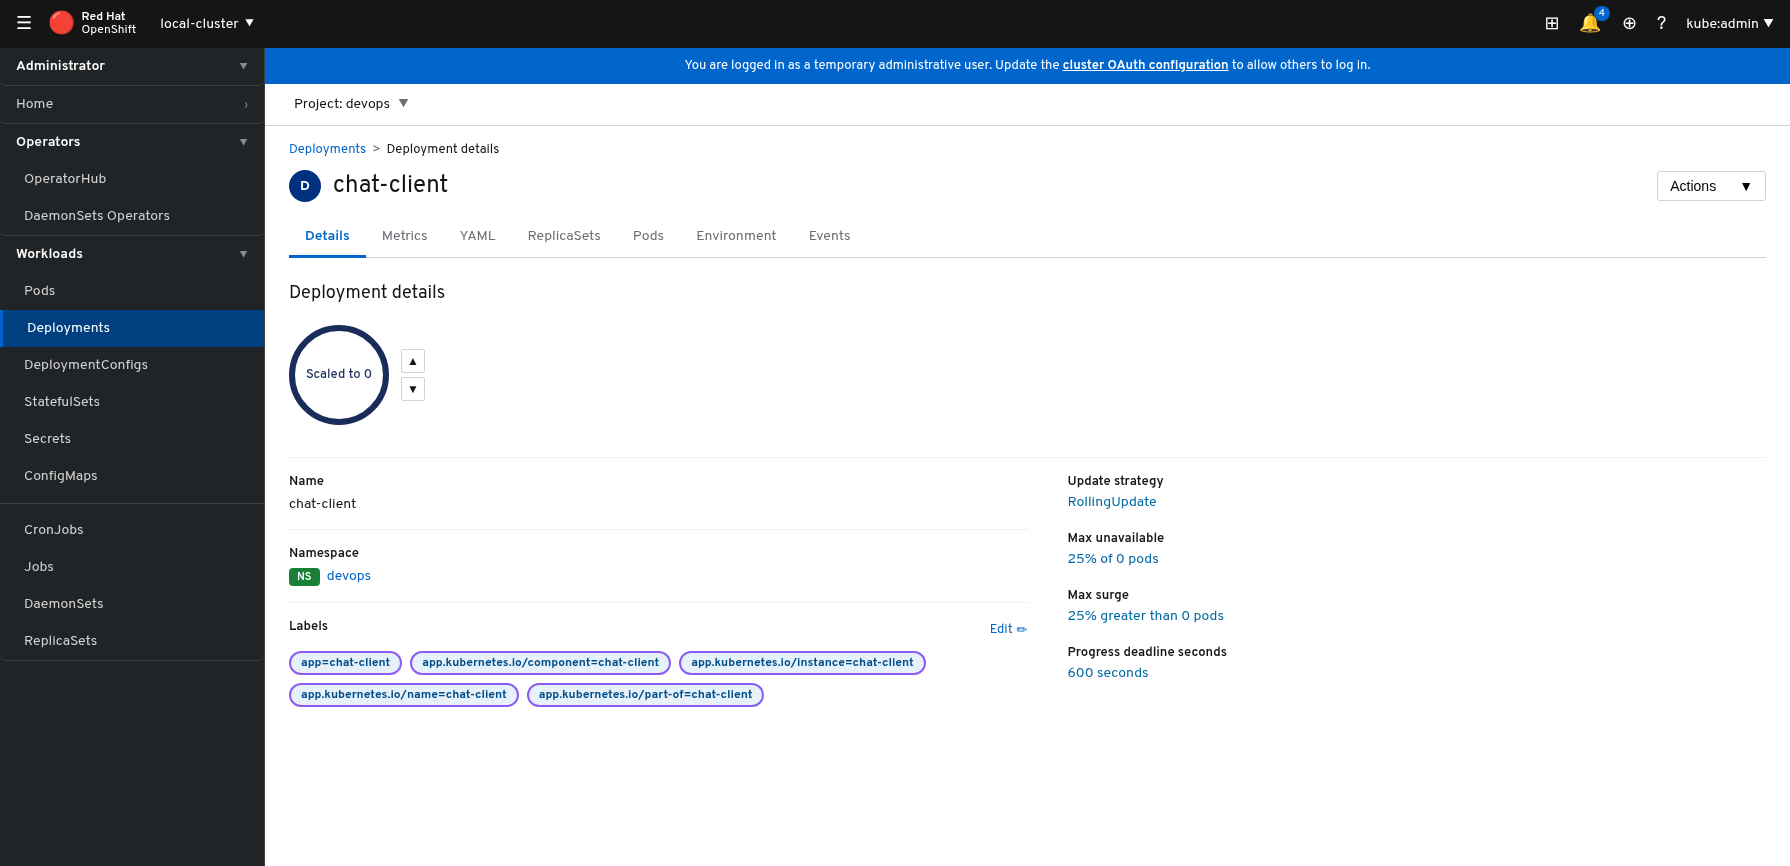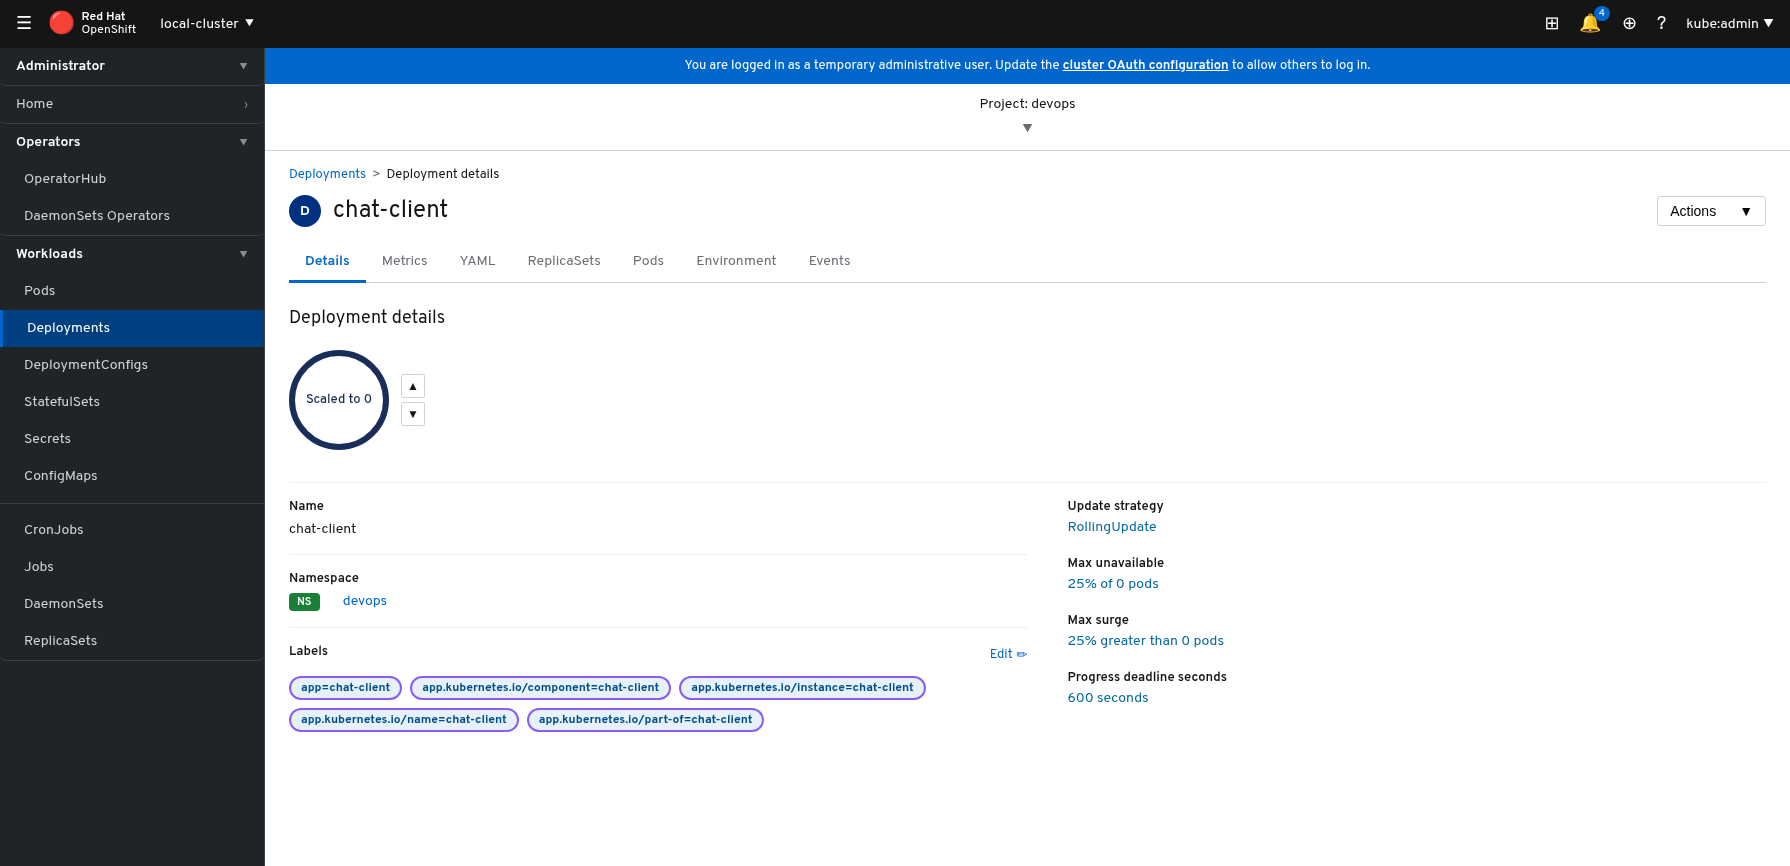--- a/index.html
+++ b/index.html
@@ -54,21 +54,21 @@
     .banner {
       background: #06c; color: #fff;
       padding: 10px 16px; font-size: 13px; text-align: center;
     }
     .banner a { color: #fff; font-weight: 600; text-decoration: underline; }
 
     
     .content { padding: 16px 24px; }
 
     
-    .project-bar { display: flex; align-items: center; gap: 8px; padding: 12px 29px; border-bottom: 1px solid #d2d2d2; background: #fff; flex-direction: column; }
+    .project-bar { display: flex; align-items: center; gap: 8px; padding: 12px 29px; border-bottom: 1px solid #d2d2d2; background: #fff; }
     .project-bar span { font-size: 14px; color: #151515; }
     .project-bar .dropdown-arrow { cursor: pointer; color: #6a6e73; }
 
     
     .breadcrumb { display: flex; align-items: center; gap: 6px; font-size: 13px; margin-bottom: 12px; }
     .breadcrumb a { color: #06c; text-decoration: none; }
     .breadcrumb .sep { color: #6a6e73; }
     .breadcrumb .current { color: #151515; }
 
     
@@ -328,21 +328,21 @@
             <div class="detail-section">
               <div class="detail-label">Name</div>
               <div class="detail-value">chat-client</div>
             </div>
             <div class="detail-section">
               <div class="detail-label">Namespace</div>
               <div class="detail-value">
                 <span class="ns-badge">
                   <span>NS</span>
                 </span>
-                <a class="detail-value link" style="margin-left:20px;">devops</a>
+                <a class="detail-value link" style="margin-left:4px;">devops</a>
               </div>
             </div>
             <div class="labels-section">
               <div class="labels-header">
                 <span class="detail-label">Labels</span>
                 <a class="edit-link">
                   <span>Edit</span>
                   <span>✏</span>
                 </a>
               </div>

